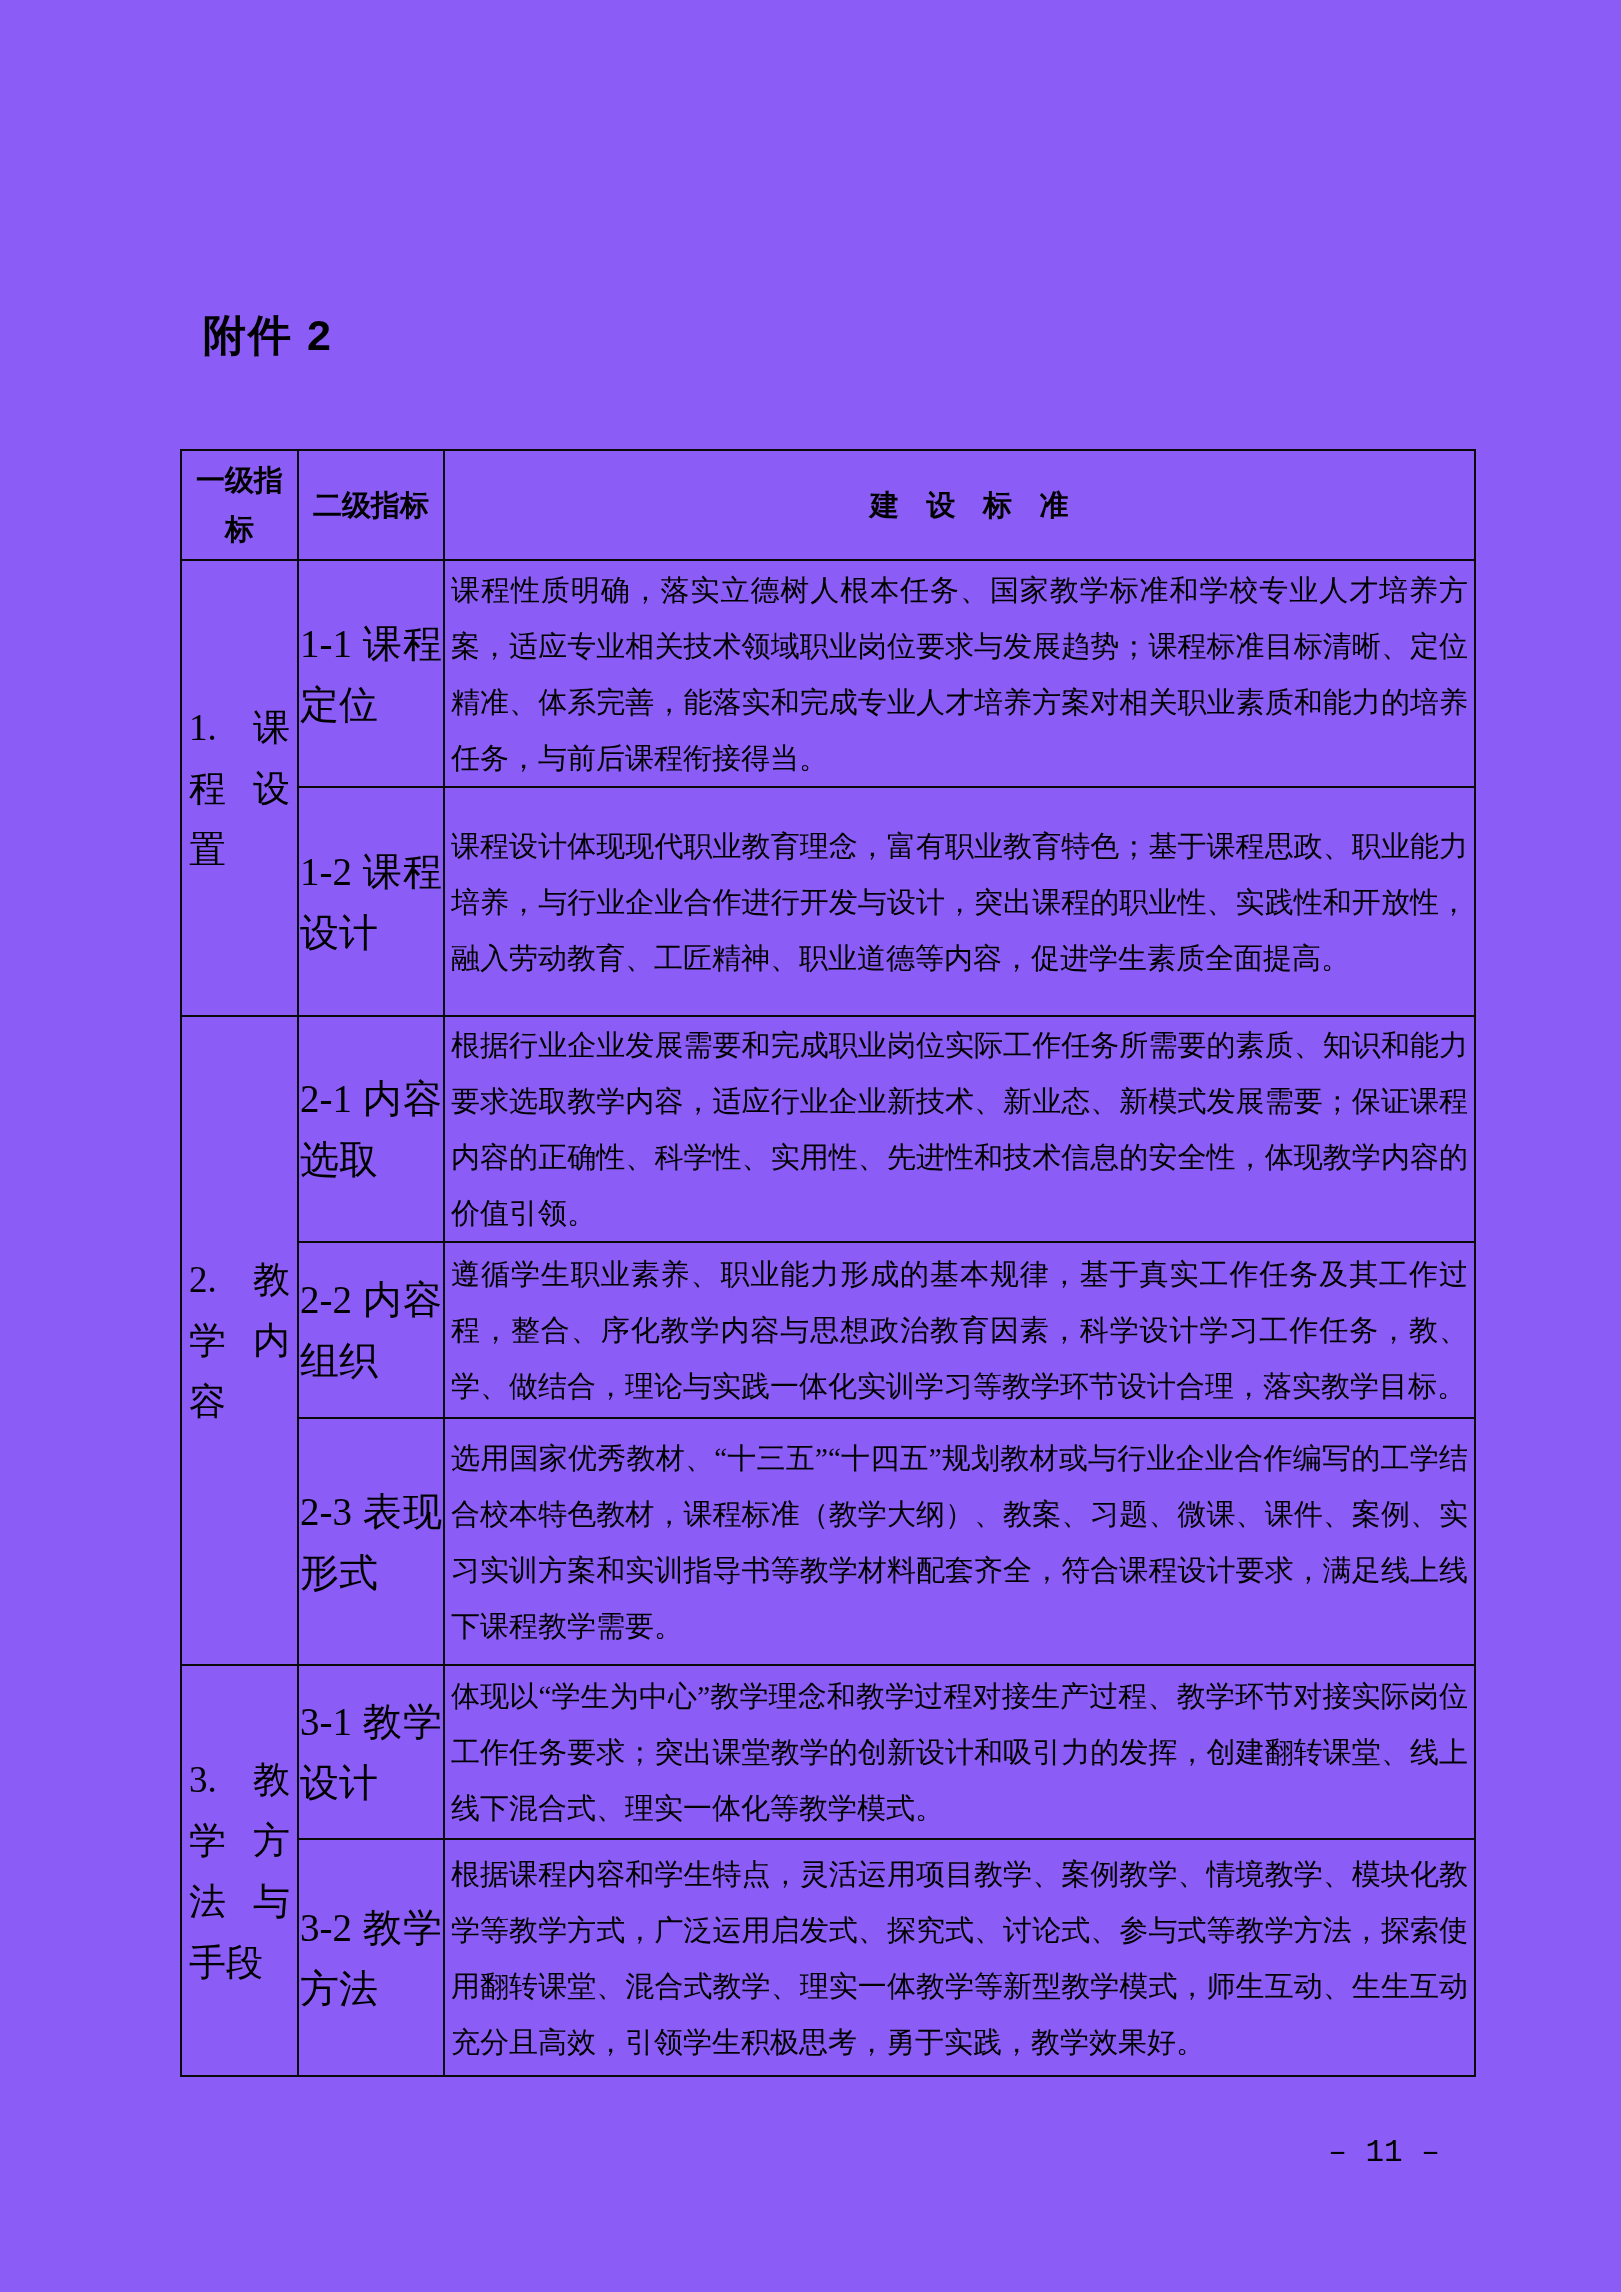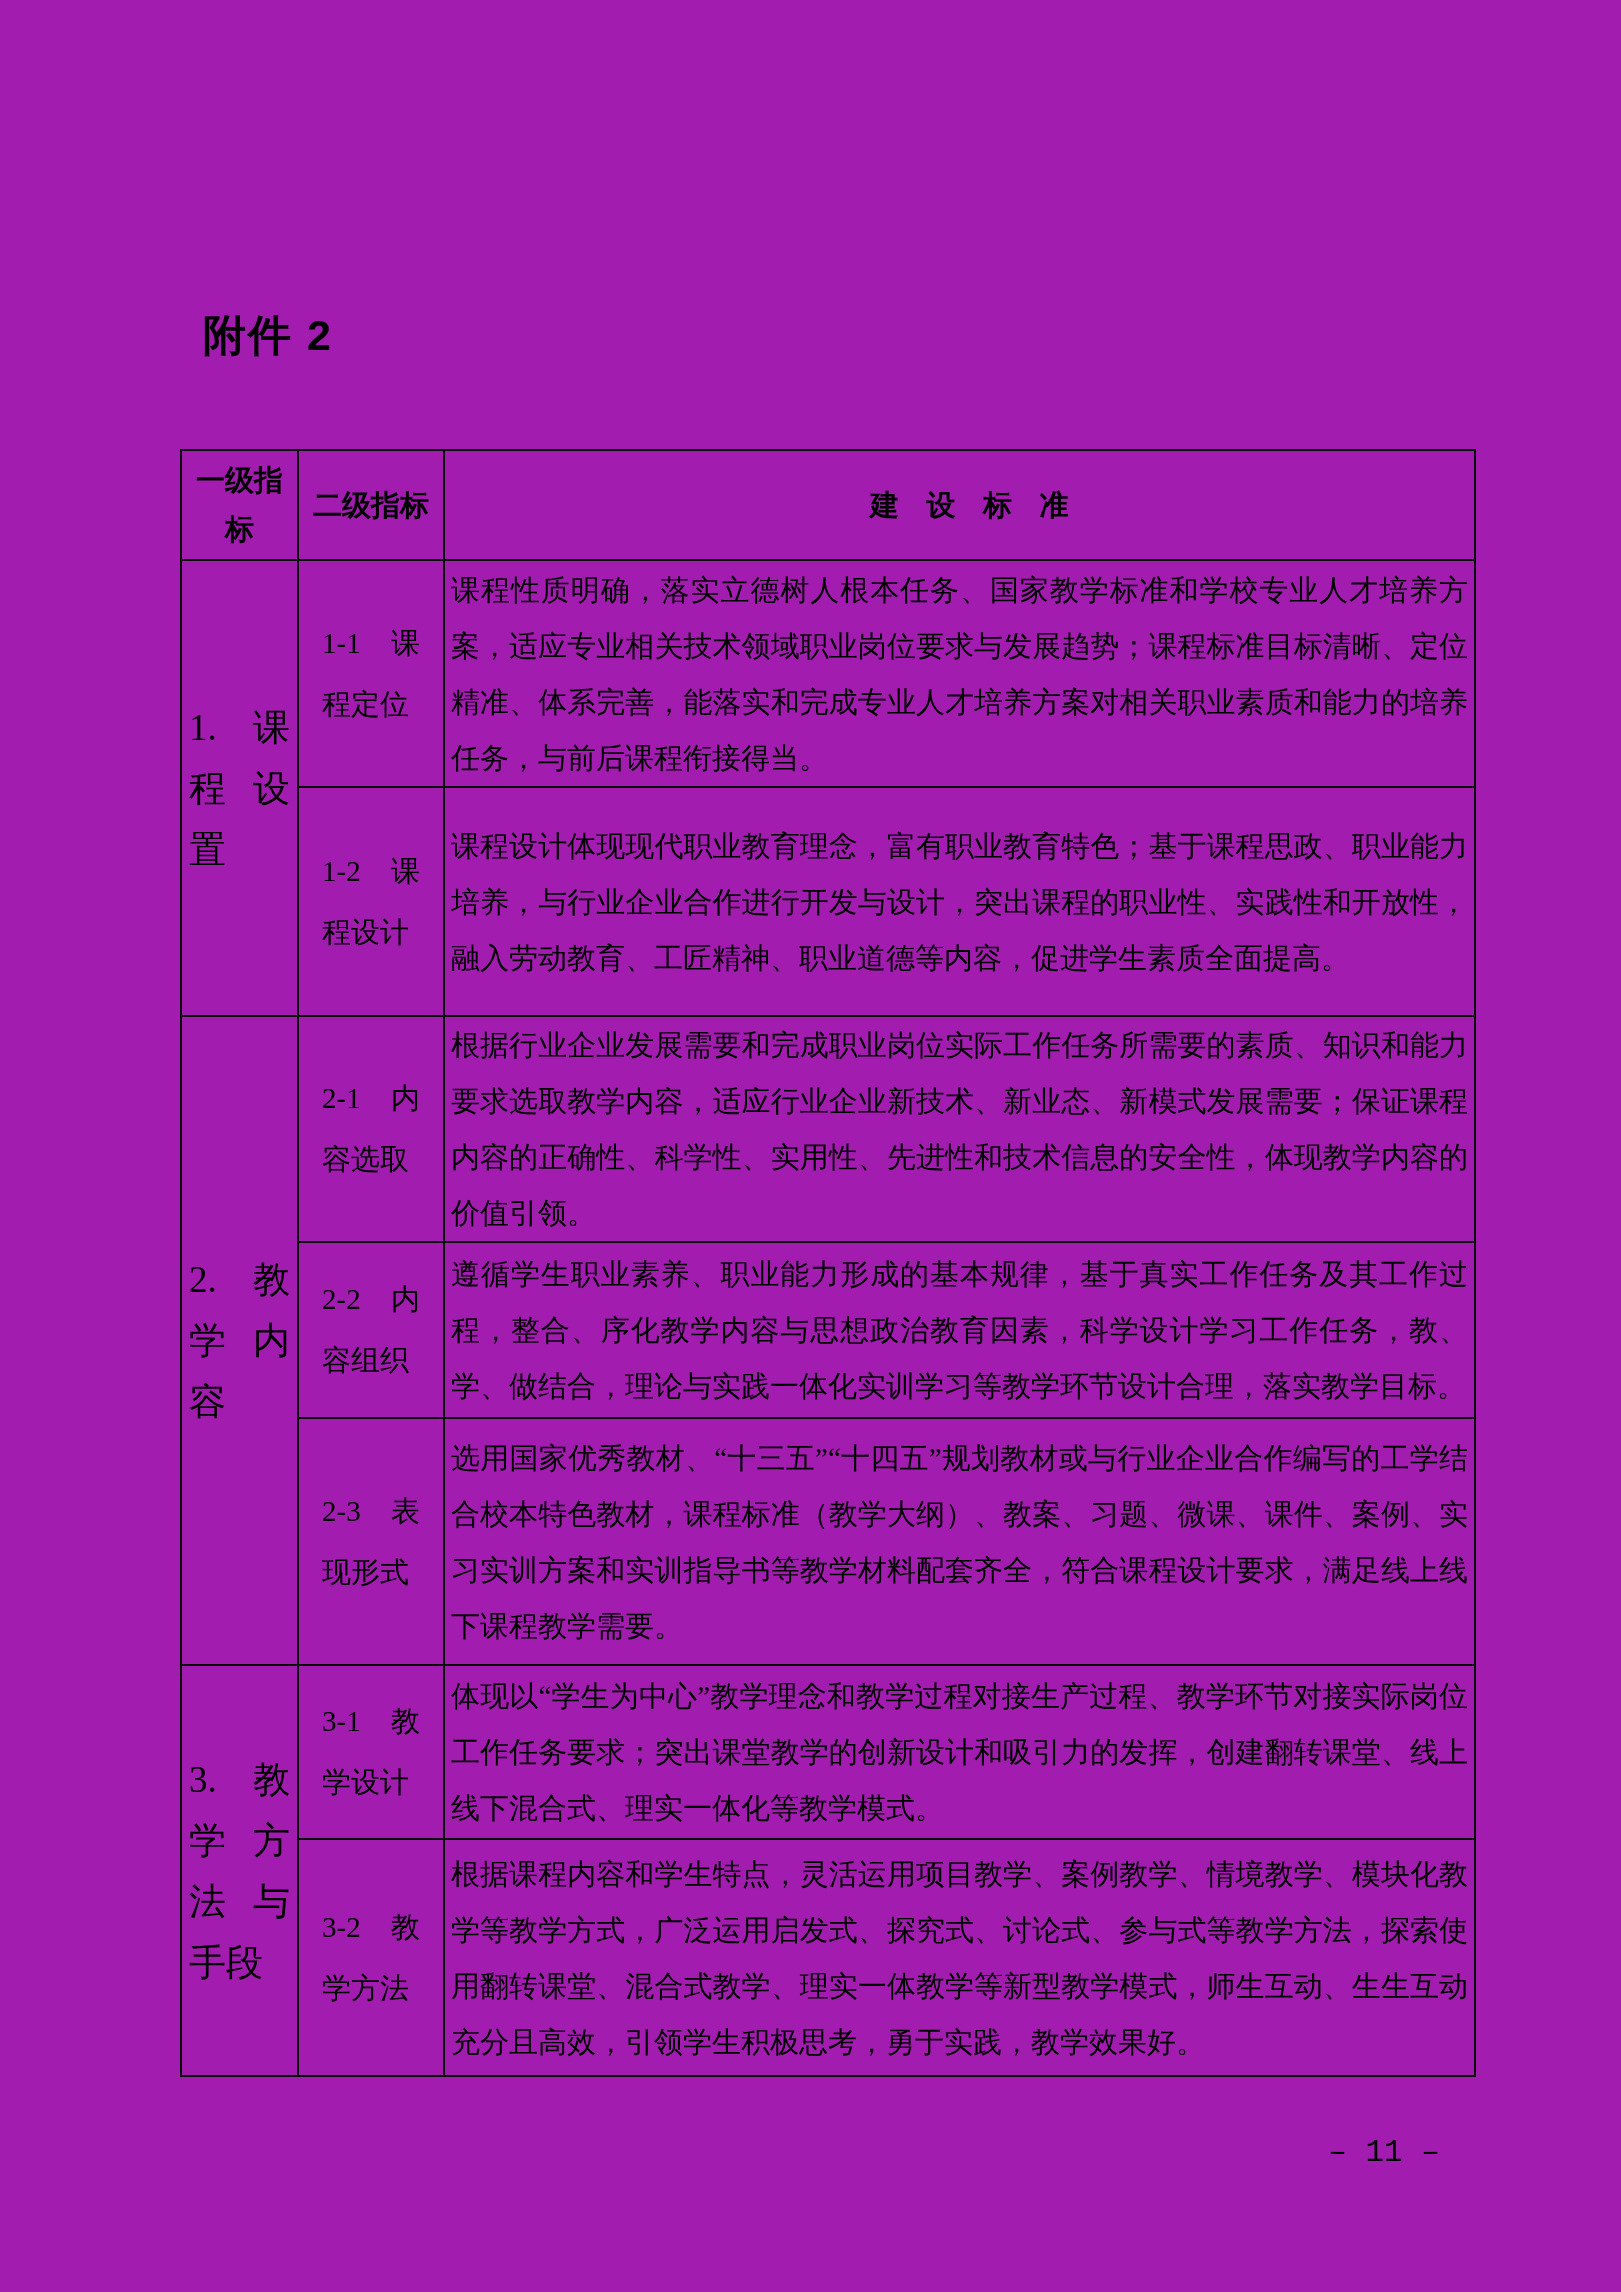--- a/index.html
+++ b/index.html
@@ -1,20 +1,20 @@
 <!DOCTYPE html>
 <html><head>
 <meta charset="utf-8">
 <style>
   html,body{margin:0;padding:0;background:#888;}
   .page{
     position:relative;
     width:1621px;height:2293px;
     margin:0 auto;
-    background:#a21caf;
+    background:#8b5cf6;
     color:#000;
     font-family:"Liberation Serif","DejaVu Serif",serif;
     overflow:hidden;
   }
   .attachment{
     position:absolute;
     left:203px;top:310px;
     font-family:"Liberation Sans","DejaVu Sans",sans-serif;
     font-weight:600;
     font-size:43px;
@@ -74,24 +74,24 @@
   tr.row-2c{height:247px;}
   tr.row-3a{height:174px;}
   tr.row-3b{height:237px;}
   td.cell-l1{
     font-size:37px;
     line-height:61px;
     text-align:justify;
     padding:0 6.9px;
   }
   td.cell-l2{
-    font-size:29px;
+    font-size:39px;
     line-height:61px;
     text-align:justify;
-    padding:0 23px;
+    padding:0 1px;
   }
   td.cell-std{
     font-size:29px;
     line-height:56px;
     text-align:justify;
     padding:0 6px;
   }
   .page-number{
     position:absolute;
     left:1313px;top:2133px;

